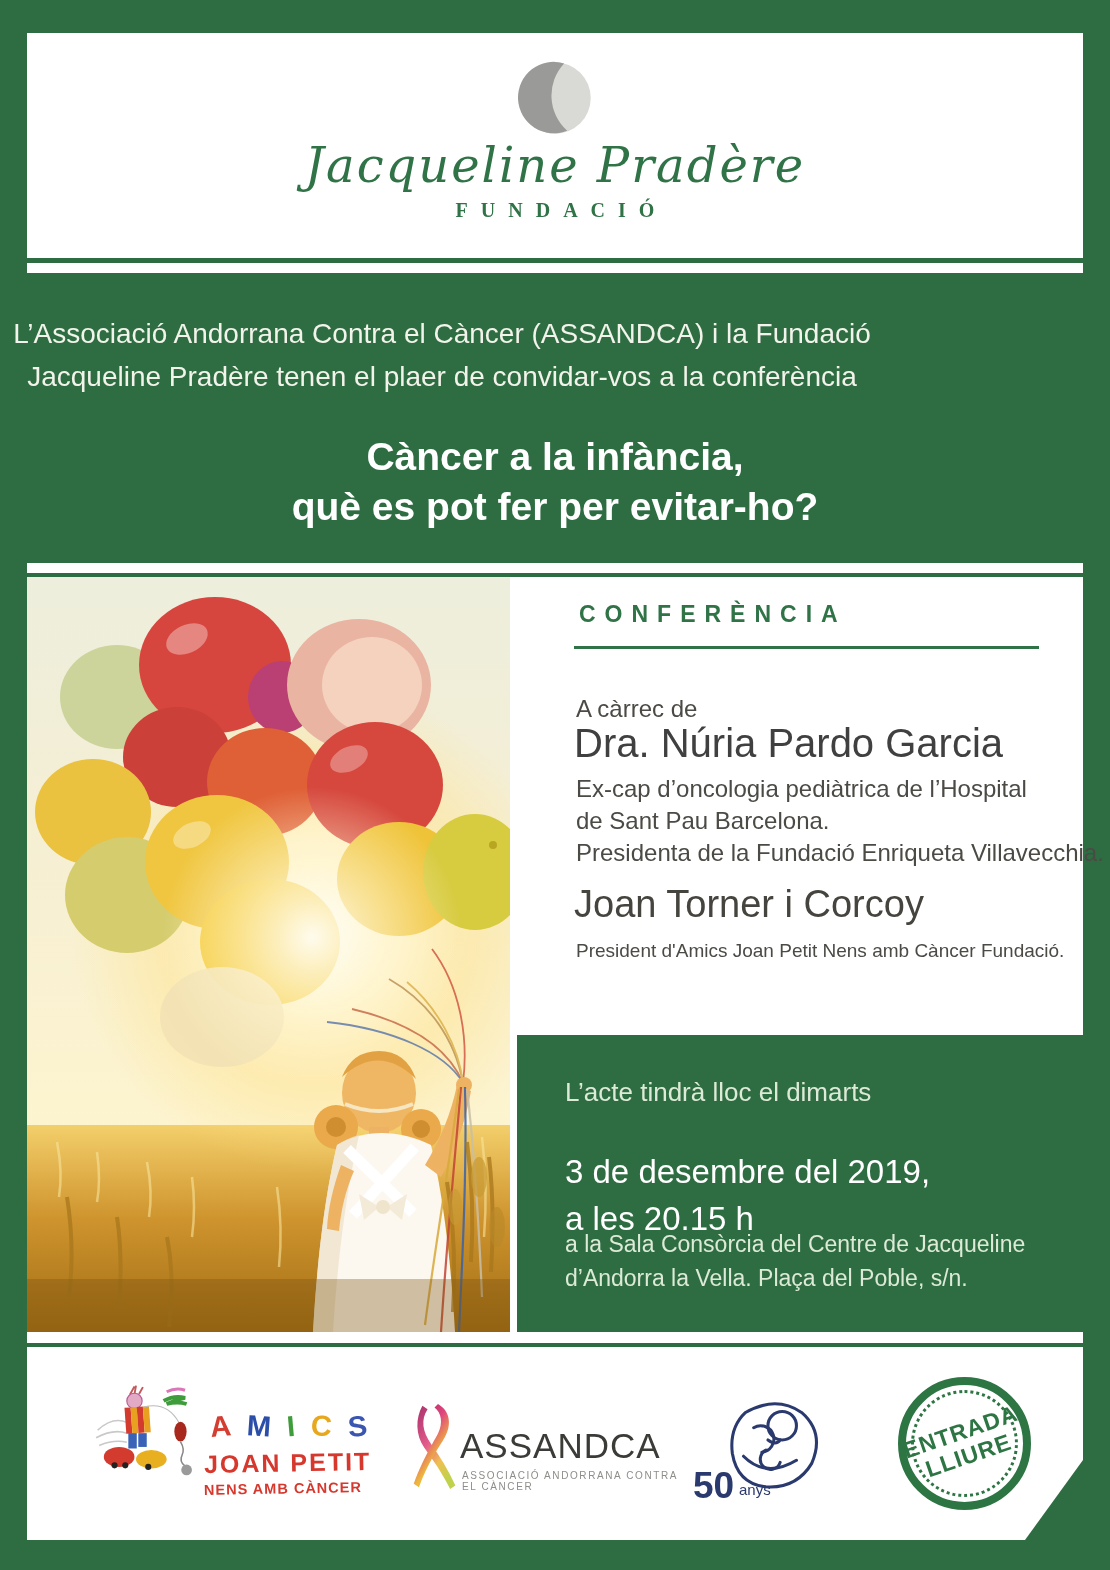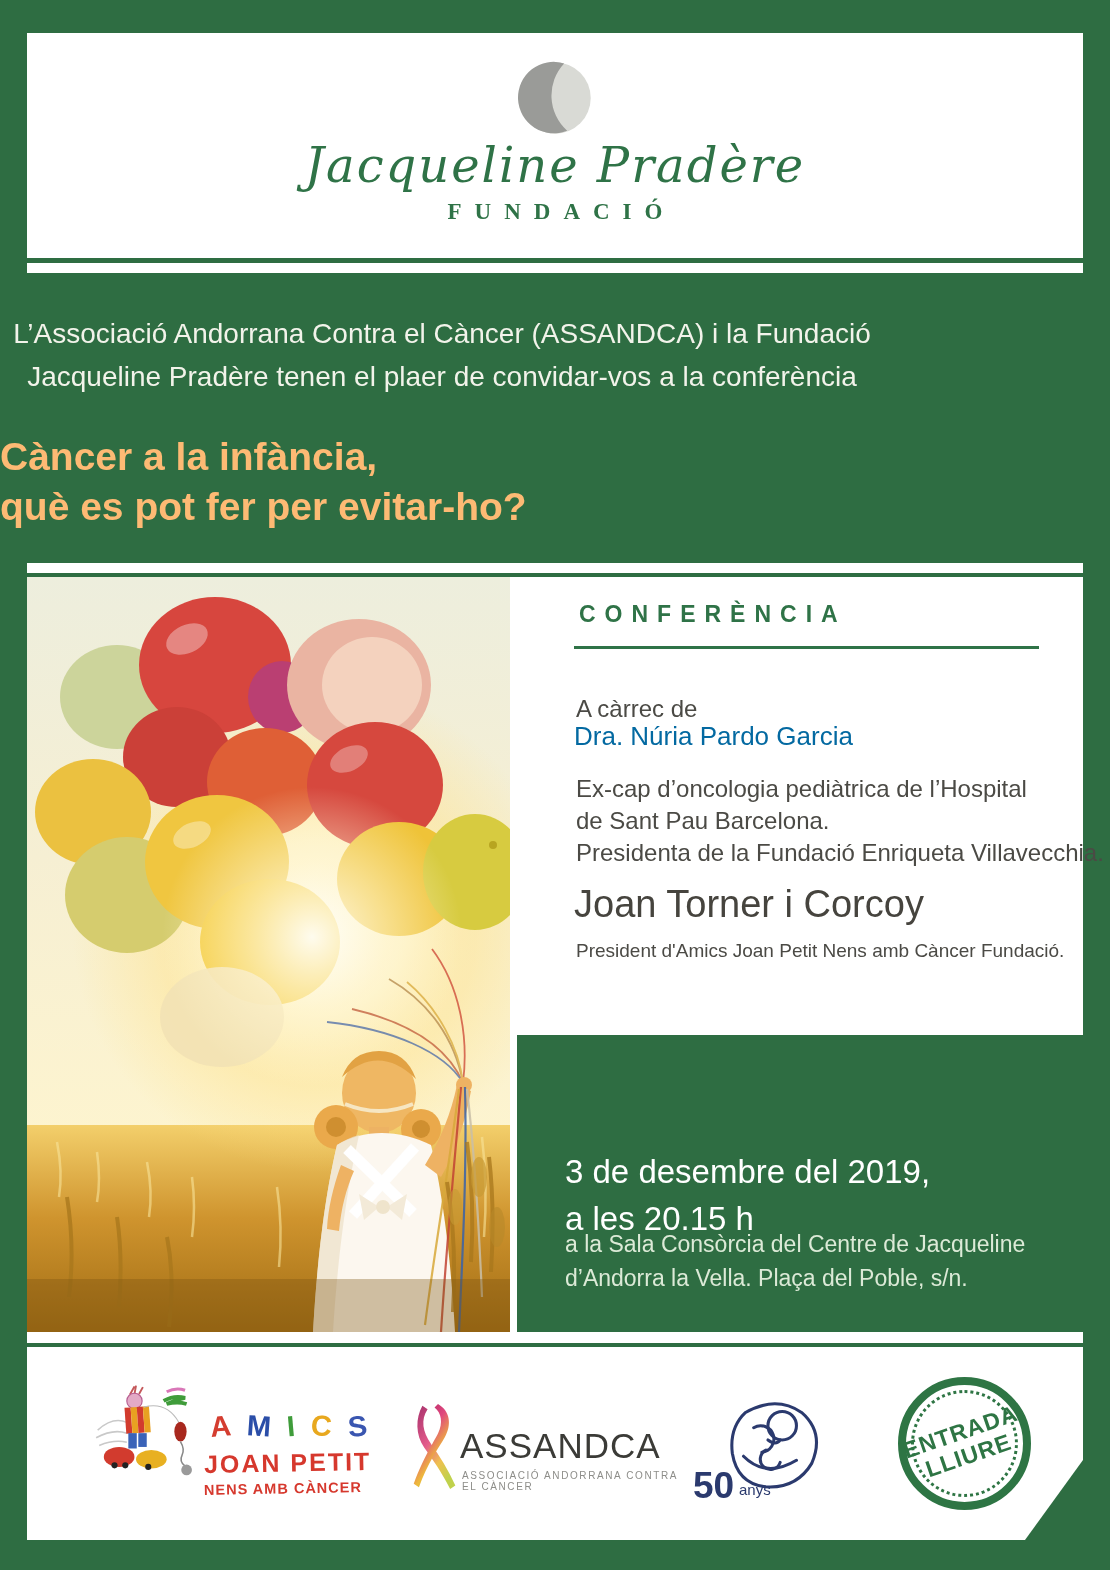--- a/index.html
+++ b/index.html
@@ -4,44 +4,44 @@
 <style>
   html,body{margin:0;padding:0;background:#2e6d42;}
   .poster{position:relative;width:1110px;height:1570px;background:#2e6d42;overflow:hidden;
           font-family:"Liberation Sans",sans-serif;}
 
   
   .header-box{position:absolute;left:27px;top:33px;width:1056px;height:225px;background:#ffffff;text-align:center;}
   .logo-circle{margin:27px auto 0;width:76px;height:76px;}
   .brand-script{font-family:"DejaVu Serif","Liberation Serif",serif;font-style:italic;
                 font-size:48px;line-height:50px;color:#2f7347;letter-spacing:2px;margin-top:4px;}
-  .brand-sub{margin-top:9px;font-family:"Liberation Serif",serif;font-size:23px;color:#2f7347;
+  .brand-sub{margin-top:9px;font-family:"Liberation Serif",serif;font-size:20px;color:#2f7347;
              letter-spacing:13px;text-indent:13px;font-weight:bold;}
 
   .stripe{position:absolute;left:27px;width:1056px;background:#ffffff;}
   #stripe-top{top:263px;height:10px;}
   #stripe-mid{top:563px;height:10px;}
   #stripe-bottom{top:1332px;height:11px;}
 
   
   .intro{position:absolute;top:312px;left:0;width:884px;text-align:center;
          color:#f2f3ea;font-size:28px;line-height:43px;}
-  .big-title{position:absolute;top:432px;left:0;width:1110px;text-align:left;
-         color:#fdba74;font-size:39px;line-height:50px;font-weight:bold;}
+  .big-title{position:absolute;top:432px;left:0;width:1110px;text-align:center;
+         color:#ffffff;font-size:39px;line-height:50px;font-weight:bold;}
 
   
   .photo{position:absolute;left:27px;top:577px;width:483px;height:755px;}
   .right-col{position:absolute;left:510px;top:577px;width:573px;height:755px;background:#ffffff;}
 
   .conf{position:absolute;left:16px;top:0;width:573px;height:458px;padding-left:14px;}
   .conf-heading{position:absolute;left:53px;top:24px;font-size:23px;font-weight:bold;
                 color:#2f7347;letter-spacing:9px;}
   .conf-underline{position:absolute;left:48px;top:69px;width:465px;height:3px;background:#2f7347;}
   .carrec{position:absolute;left:50px;top:118px;font-size:24px;color:#4b4a45;}
-  .sp1-name{position:absolute;left:48px;top:144px;font-size:26px;color:#0369a1;}
+  .sp1-name{position:absolute;left:48px;top:144px;font-size:40px;color:#404040;}
   .sp1-bio{position:absolute;left:50px;top:196px;font-size:24px;line-height:32px;color:#4b4a45;}
   .sp2-name{position:absolute;left:48px;top:306px;font-size:38px;color:#46443e;}
   .sp2-bio{position:absolute;left:50px;top:363px;font-size:19px;color:#4b4a45;}
 
   .event{position:absolute;left:7px;top:458px;width:566px;height:297px;background:#2e6d42;}
   .event-lead{position:absolute;left:48px;top:42px;font-size:26px;color:#dcead7;}
   .event-date{position:absolute;left:48px;top:86px;font-size:33px;line-height:47px;color:#ffffff;margin-top:27px;}
   .event-venue{position:absolute;left:48px;top:192px;font-size:23px;line-height:34px;color:#dcead7;}
 
   
@@ -229,20 +229,21 @@
       <div class="sp1-bio">
         <div>Ex-cap d’oncologia pediàtrica de l’Hospital</div>
         <div>de Sant Pau Barcelona.</div>
         <div>Presidenta de la Fundació Enriqueta Villavecchia.</div>
       </div>
       <div class="sp2-name">Joan Torner i Corcoy</div>
       <div class="sp2-bio">President d'Amics Joan Petit Nens amb Càncer Fundació.</div>
     </div>
 
     <div class="event">
+      <div class="event-lead">L’acte tindrà lloc el dimarts</div>
       <div class="event-date">
         <div>3 de desembre del 2019,</div>
         <div>a les 20.15 h</div>
       </div>
       <div class="event-venue">
         <div>a la Sala Consòrcia del Centre de Jacqueline</div>
         <div>d’Andorra la Vella. Plaça del Poble, s/n.</div>
       </div>
     </div>
   </div>

